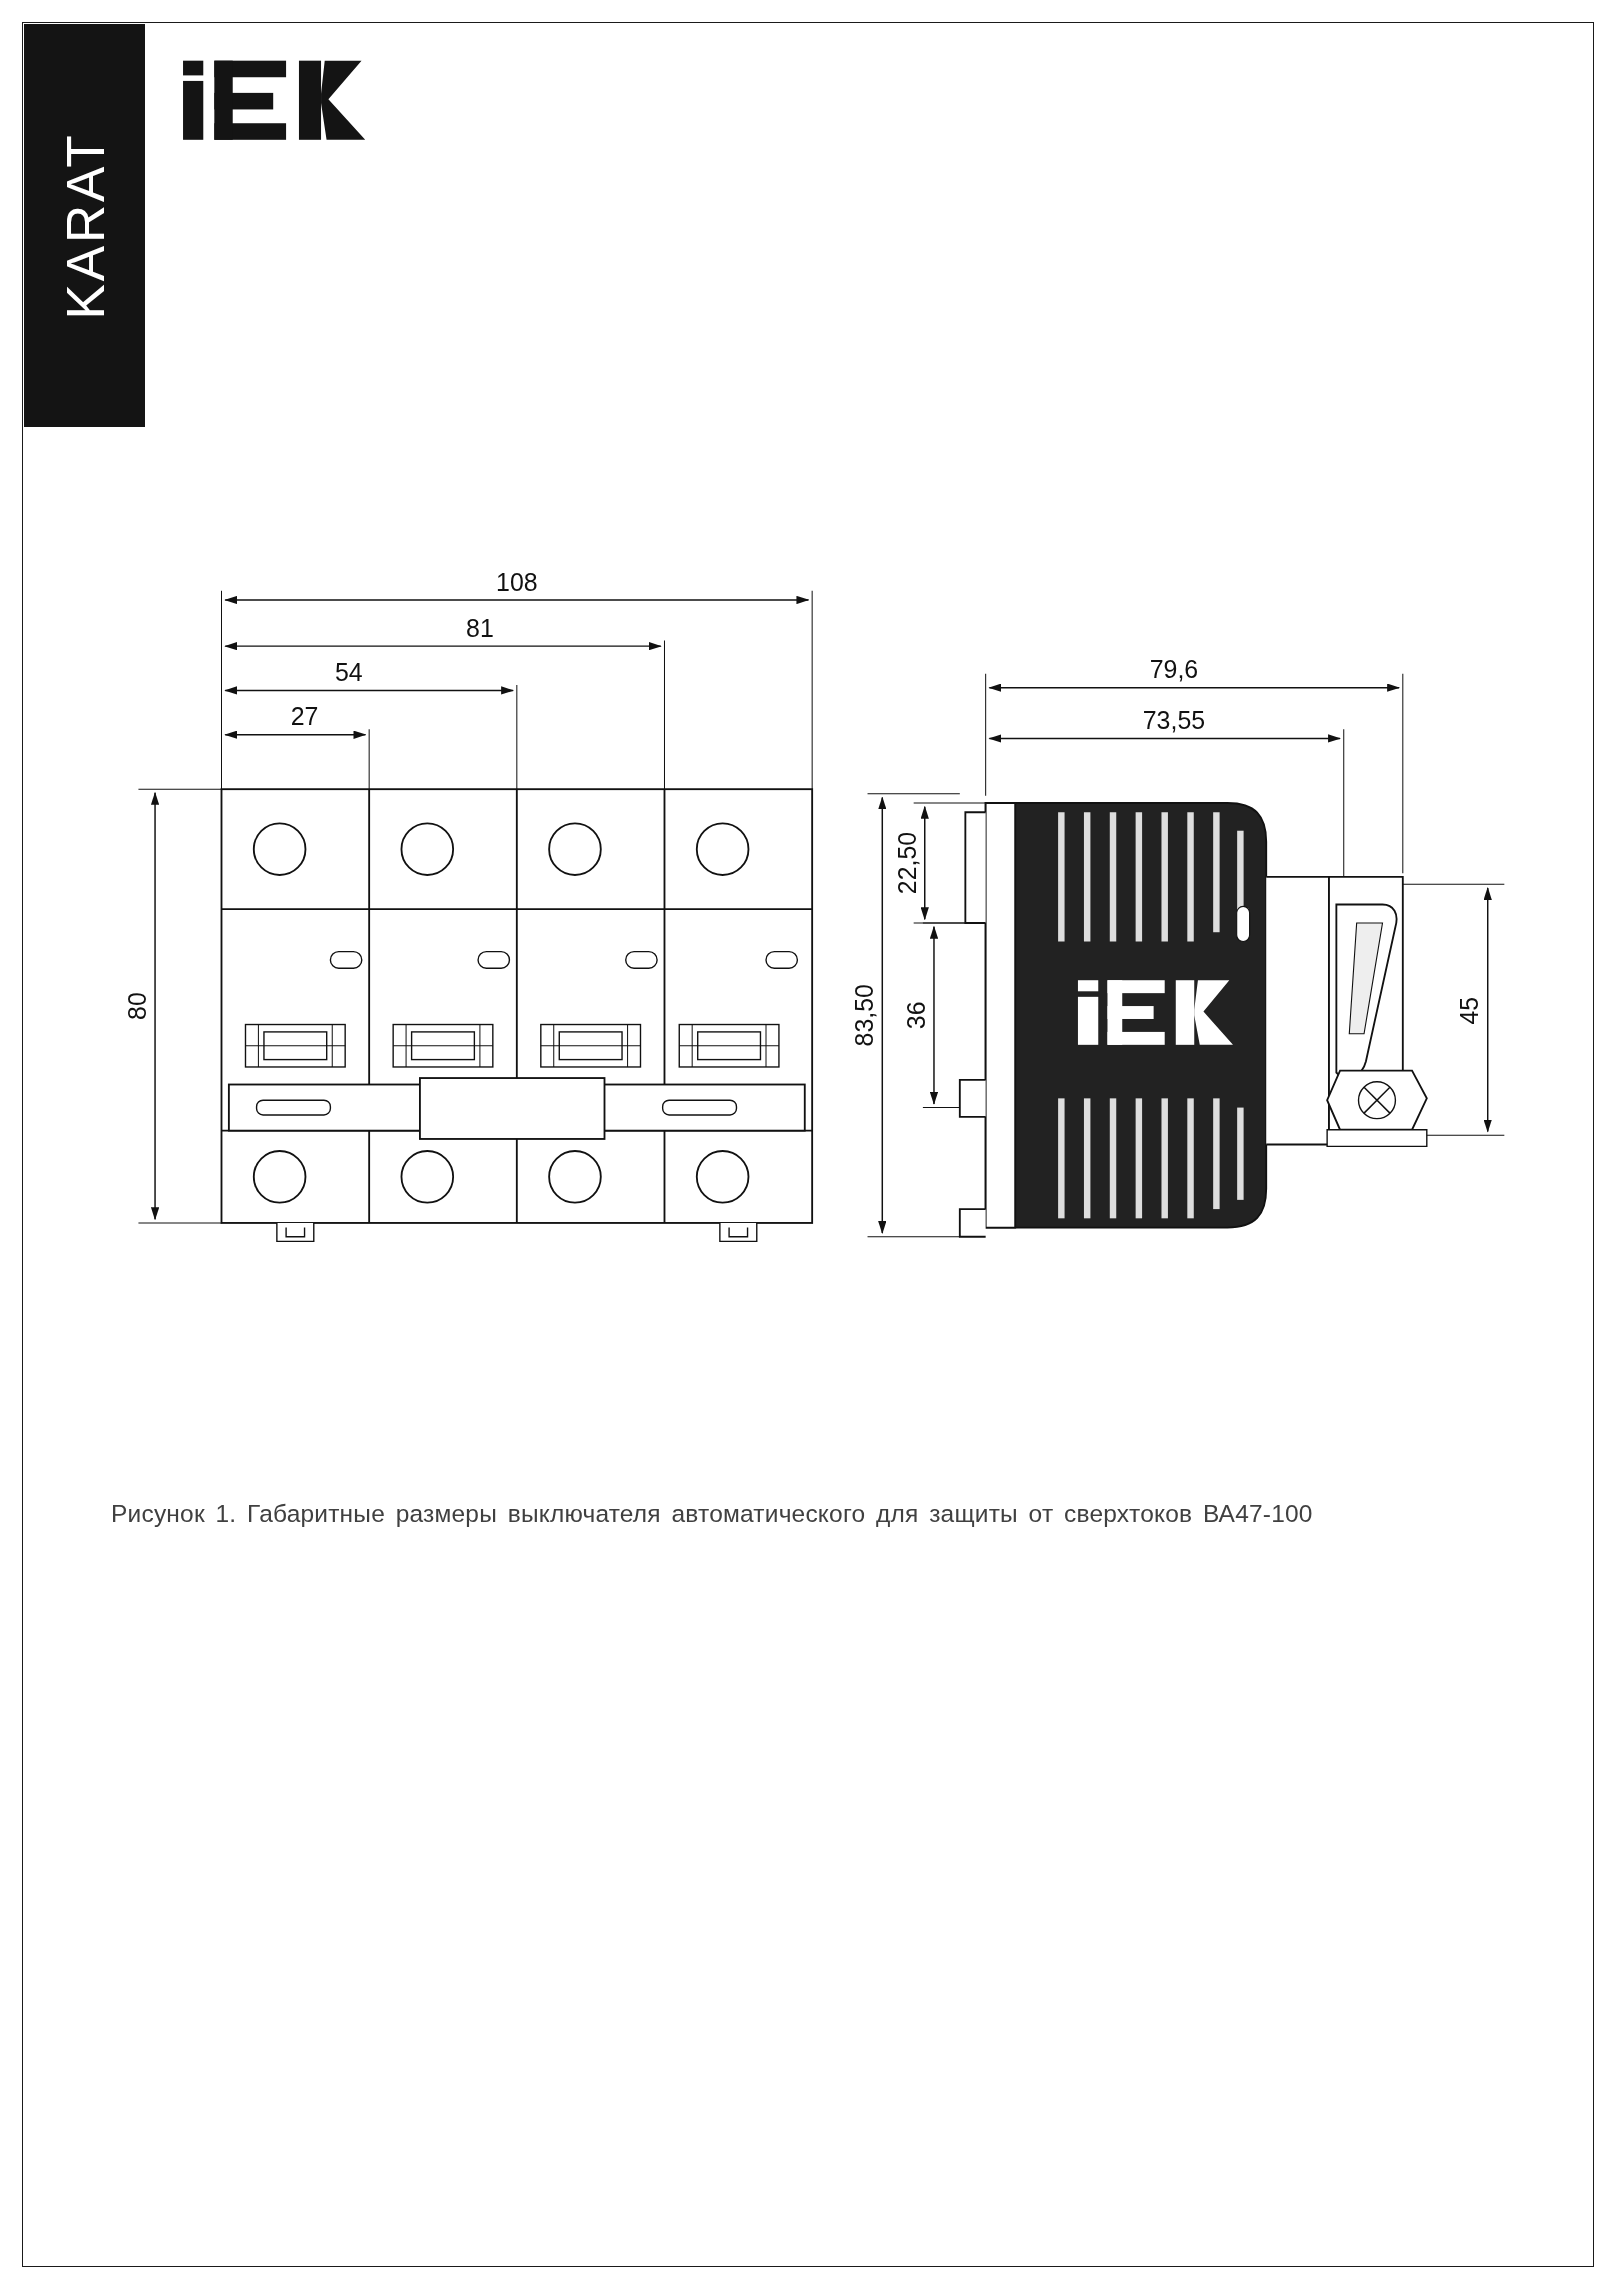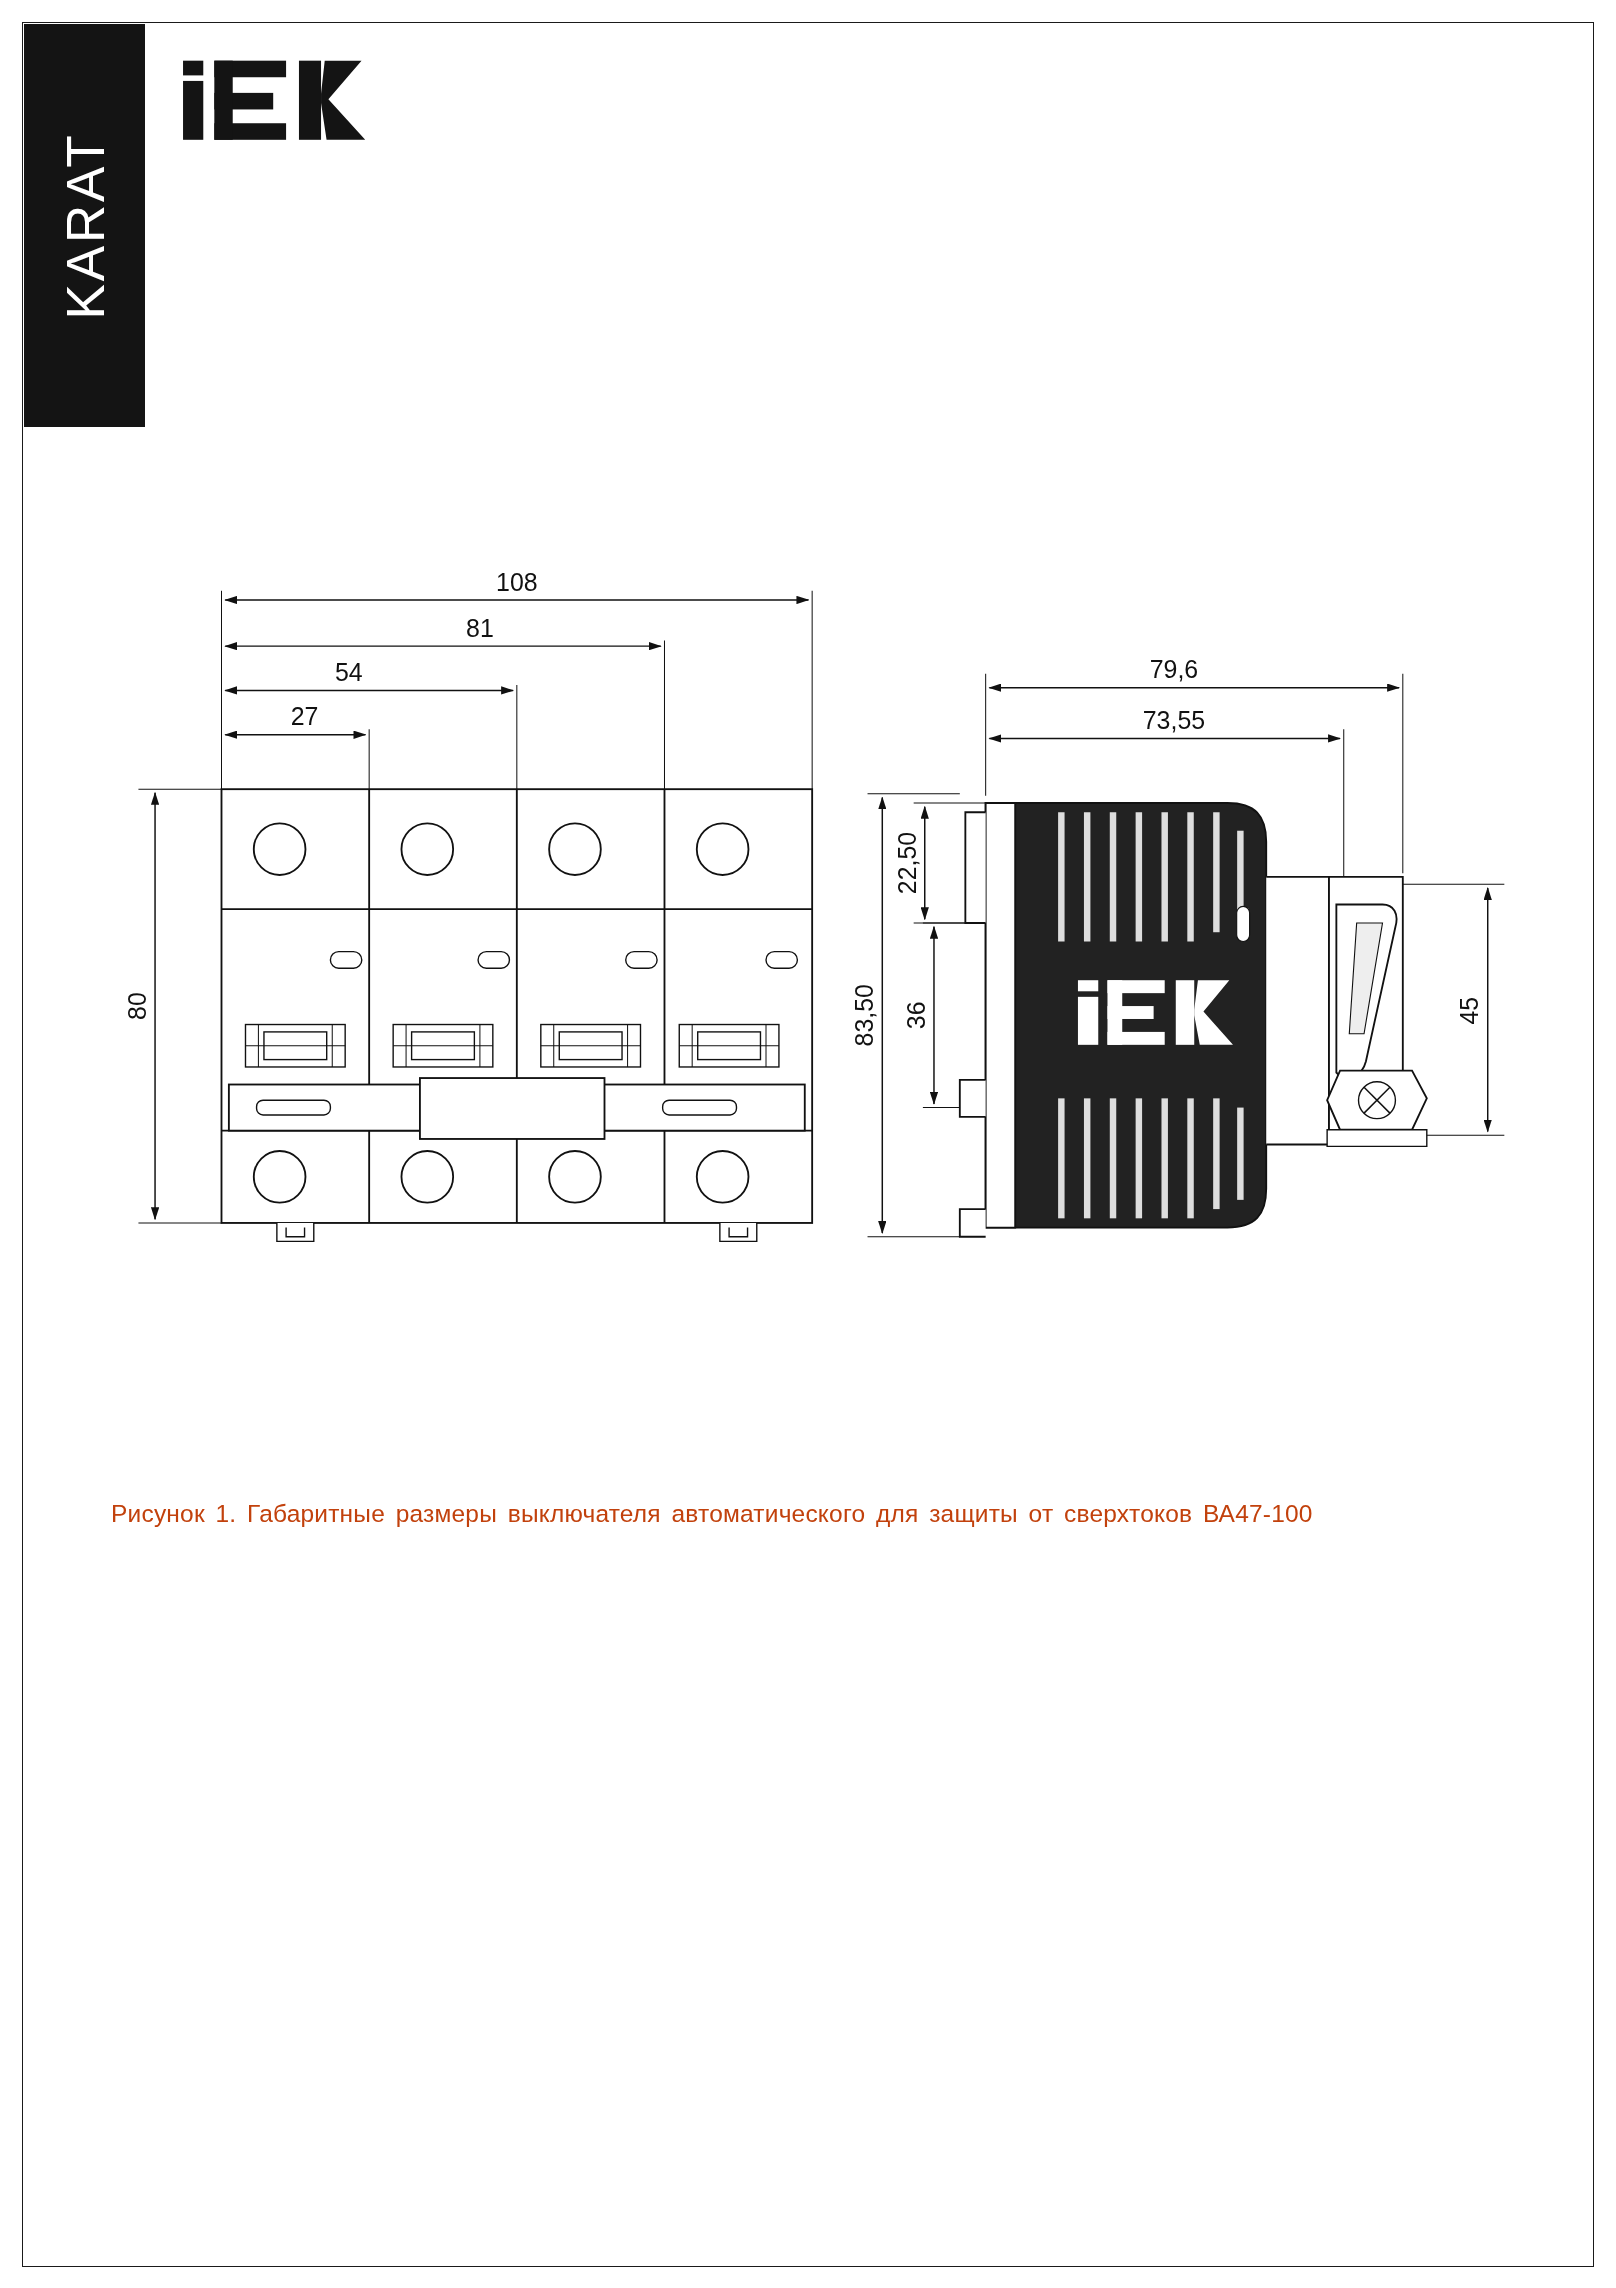--- a/index.html
+++ b/index.html
@@ -69,21 +69,21 @@
 
   
   .caption {
     position: absolute;
     left: 111px;
     top: 1500px;
     width: 1403px;
     font-size: 24.5px;
     letter-spacing: 0.2px;
     word-spacing: 3.7px;
-    color: #c2410c;
+    color: #404040;
     font-family: "Liberation Sans", sans-serif;
   }
 </style>
 </head>
 <body>
 
 <div class="page-frame"></div>
 
 <div class="brand-tab">
   <div class="brand-tab-text">KARAT</div>

